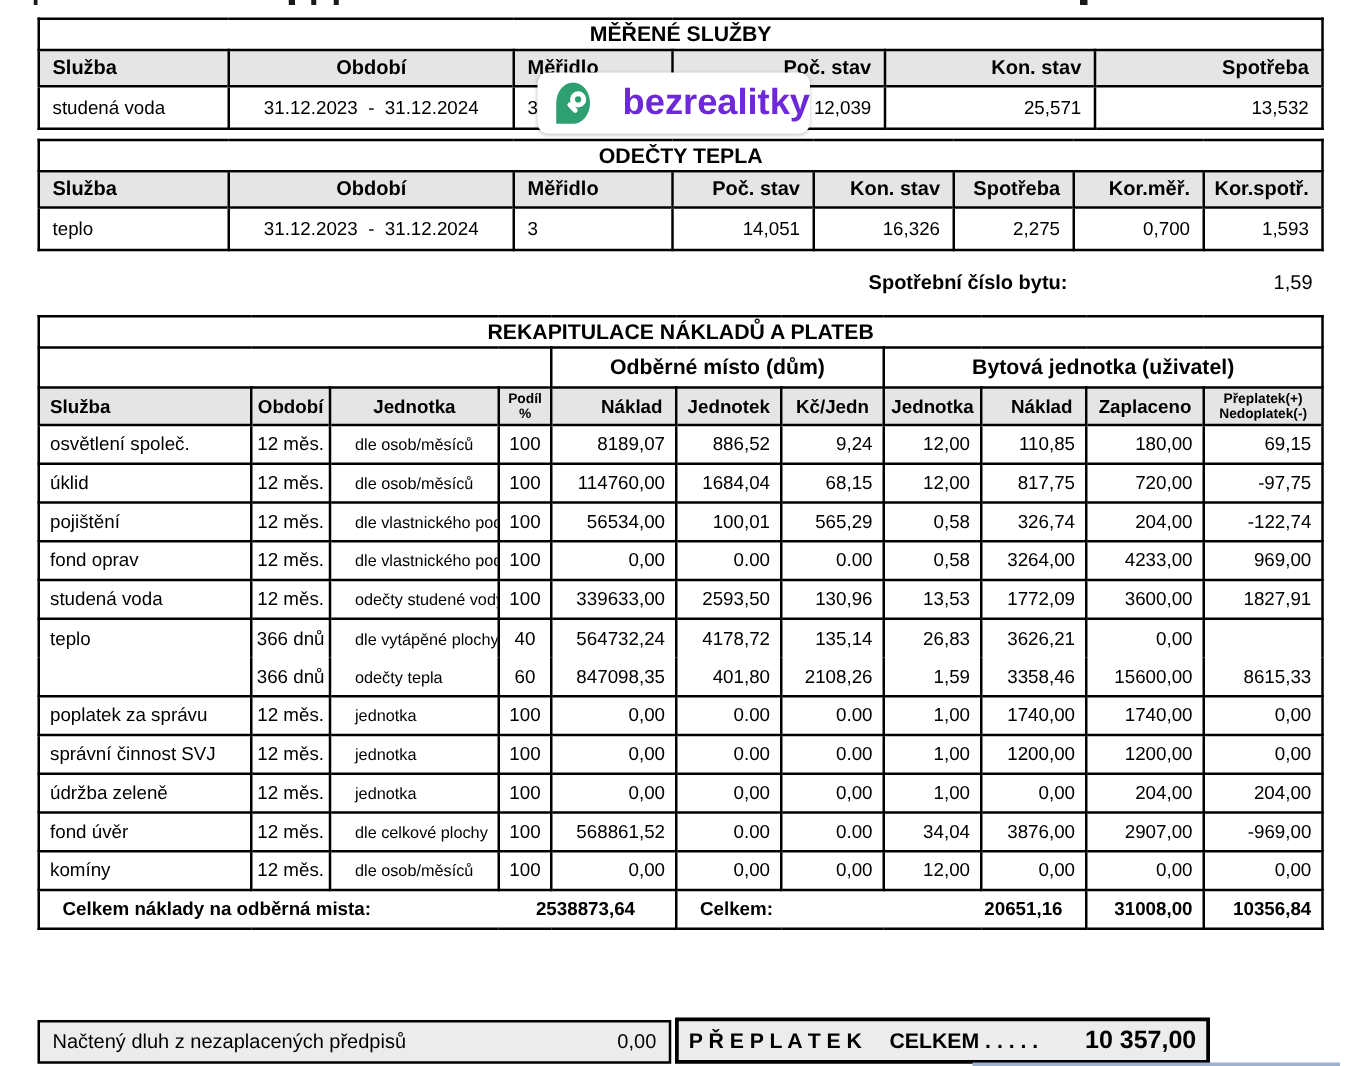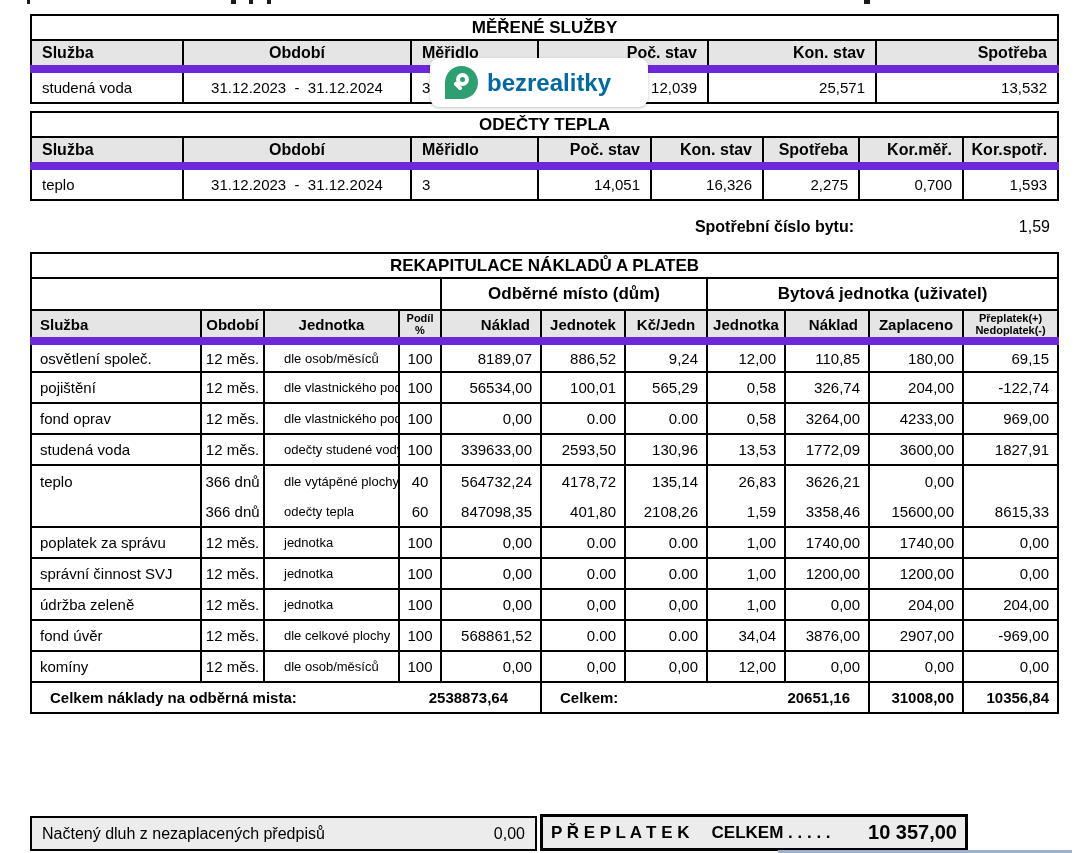--- a/index.html
+++ b/index.html
@@ -3,21 +3,21 @@
 <meta charset="utf-8">
 <style>
   * { margin:0; padding:0; box-sizing:border-box; }
   html,body { width:1080px; height:853px; overflow:hidden; background:#fff;
               font-family:"Liberation Sans", sans-serif; color:#000; position:relative; }
 
   table { border-collapse:collapse; table-layout:fixed; position:absolute; left:30px; width:1027px; }
   td { border:2px solid #000; overflow:hidden; white-space:nowrap; font-size:15px; vertical-align:middle; }
 
   tr.title td { font-weight:bold; font-size:17px; text-align:center; height:25px; background:#fff; }
-  tr.head td  { background:#e5e5e5; font-weight:bold; font-size:16px; height:29px; border-bottom:8px solid #6d28d9; }
+  tr.head td  { background:#e5e5e5; font-weight:bold; font-size:16px; height:29px; border-bottom:1px solid #6d28d9; }
   tr.ghead td { background:#fff; font-weight:bold; font-size:17px; text-align:center; height:32px; }
 
   
   .t12 tr.head td:nth-child(1), .t12 tr.data td:nth-child(1) { text-align:left;  padding-left:10px; }
   .t12 tr.head td:nth-child(2), .t12 tr.data td:nth-child(2) { text-align:center; }
   .t12 tr.head td:nth-child(3), .t12 tr.data td:nth-child(3) { text-align:left;  padding-left:10px; }
   .t12 tr.head td:nth-child(n+4), .t12 tr.data td:nth-child(n+4) { text-align:right; padding-right:10px; }
   .t12 tr.data td { height:34px; font-size:15px; }
 
   
@@ -58,21 +58,21 @@
 
   
   .logo { position:absolute; left:430px; top:58px; width:218px; height:49px; background:#fff;
           border-radius:9px; box-shadow:0 1px 3px rgba(0,0,0,0.25); display:flex; align-items:center; z-index:10; }
   .pin { position:relative; width:33px; height:33px; margin-left:15px; background:#2d9f70;
          border-radius:50% 50% 50% 0; }
   .pin .key-circle { position:absolute; left:11px; top:7px; width:13px; height:13px; background:#fff; border-radius:50%; }
   .pin .key-hole   { position:absolute; left:15px; top:11px; width:5px; height:5px; background:#2d9f70; border-radius:50%; }
   .pin .key-stem   { position:absolute; left:8px; top:18px; width:10px; height:4px; background:#fff;
                      transform:rotate(45deg); border-radius:2px; }
-  .logo-text { font-size:24px; font-weight:bold; color:#0369a1; margin-left:9px; letter-spacing:0px; }
+  .logo-text { font-size:29px; font-weight:bold; color:#6d28d9; margin-left:26px; letter-spacing:0px; }
 
   
   .remnant-mark { position:absolute; top:0; height:4px; background:#1a1a1a; }
   .blue-strip { position:absolute; left:778px; top:850px; width:294px; height:3px; background:#9db1cc; }
 </style>
 </head>
 <body>
 
 <div>
   <span class="remnant-mark" style="left:27px;width:3px;"></span>
@@ -203,20 +203,33 @@
         <td>100</td>
         <td>8189,07</td>
         <td>886,52</td>
         <td>9,24</td>
         <td>12,00</td>
         <td>110,85</td>
         <td>180,00</td>
         <td>69,15</td>
   </tr>
   <tr class="data">
+    <td>úklid</td>
+        <td>12 měs.</td>
+        <td>dle osob/měsíců</td>
+        <td>100</td>
+        <td>114760,00</td>
+        <td>1684,04</td>
+        <td>68,15</td>
+        <td>12,00</td>
+        <td>817,75</td>
+        <td>720,00</td>
+        <td>-97,75</td>
+  </tr>
+  <tr class="data">
     <td>pojištění</td>
         <td>12 měs.</td>
         <td>dle vlastnického podíl</td>
         <td>100</td>
         <td>56534,00</td>
         <td>100,01</td>
         <td>565,29</td>
         <td>0,58</td>
         <td>326,74</td>
         <td>204,00</td>

